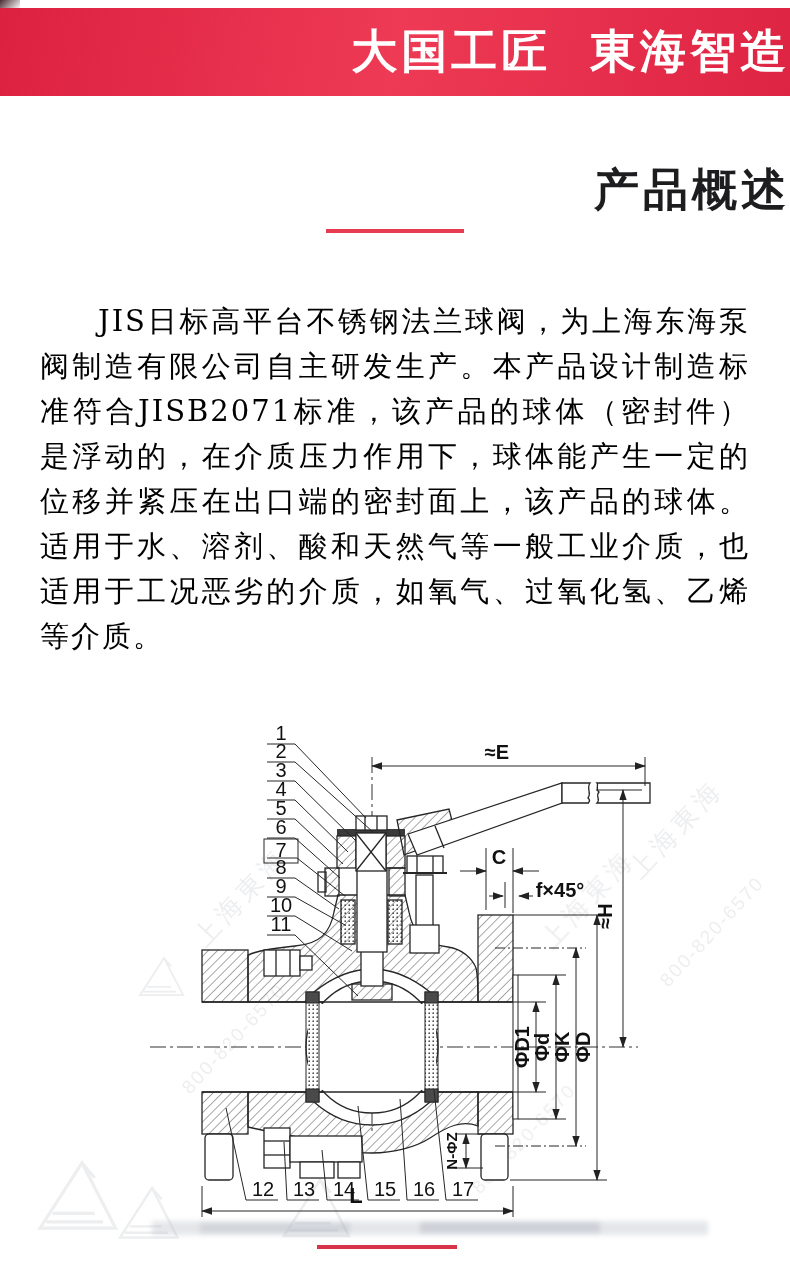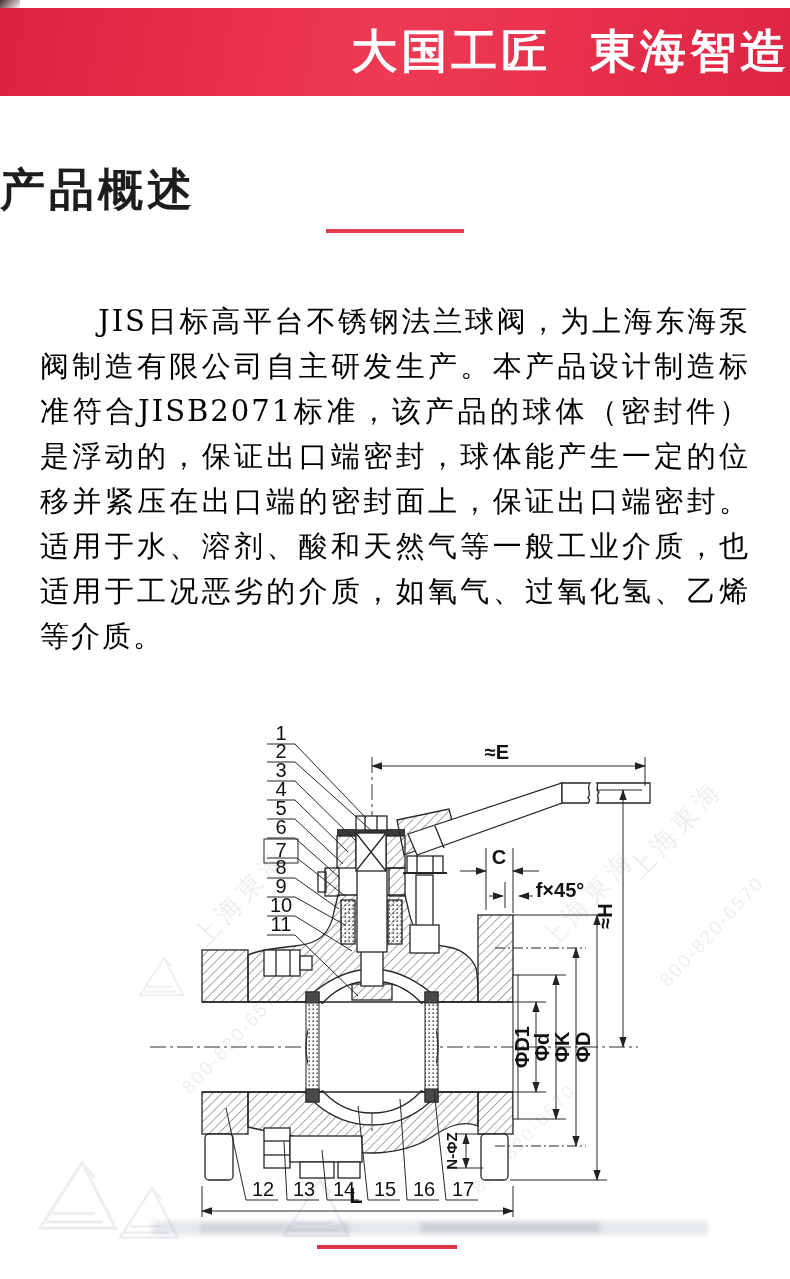--- a/index.html
+++ b/index.html
@@ -12,21 +12,21 @@
     background:linear-gradient(100deg,#dc2140 0%,#ee3a55 50%,#de2443 100%);
     display:flex;align-items:center;justify-content:flex-end;
     color:#fff;font-size:46px;font-weight:bold;letter-spacing:4px;
     word-spacing:22px;white-space:pre;
   }
   .banner-corner{
     position:absolute;top:0;left:0;width:20px;height:9px;
     background:linear-gradient(135deg,rgba(40,5,12,.85),rgba(40,5,12,0));
   }
   .section-title{
-    position:absolute;top:160px;left:0;width:790px;text-align:left;
+    position:absolute;top:160px;left:0;width:790px;text-align:right;
     font-size:45px;font-weight:700;color:#1d1d1f;letter-spacing:4px;
   }
   .title-underline{
     position:absolute;top:229px;left:326px;width:138px;height:4px;
   }
   .overview{
     position:absolute;top:299px;left:40px;width:710px;
     font-family:"DejaVu Serif","Liberation Serif",serif;
     font-size:29px;line-height:45px;color:#000;
     text-align:justify;text-indent:2em;letter-spacing:2px;
@@ -43,21 +43,21 @@
 <body>
 
 <div class="banner-corner"></div>
 <div class="banner">
   <span>大国工匠 東海智造</span>
 </div>
 
 <div class="section-title">产品概述</div>
 <div class="title-underline" style="background:#e73b52;"></div>
 
-<div class="overview">JIS日标高平台不锈钢法兰球阀，为上海东海泵阀制造有限公司自主研发生产。本产品设计制造标准符合JISB2071标准，该产品的球体（密封件）是浮动的，保证出口端密封，球体能产生一定的位移并紧压在出口端的密封面上，保证出口端密封。适用于水、溶剂、酸和天然气等一般工业介质，也适用于工况恶劣的介质，如氧气、过氧化氢、乙烯等介质。</div>
+<div class="overview">JIS日标高平台不锈钢法兰球阀，为上海东海泵阀制造有限公司自主研发生产。本产品设计制造标准符合JISB2071标准，该产品的球体（密封件）是浮动的，在介质压力作用下，球体能产生一定的位移并紧压在出口端的密封面上，该产品的球体。适用于水、溶剂、酸和天然气等一般工业介质，也适用于工况恶劣的介质，如氧气、过氧化氢、乙烯等介质。</div>
 
 <svg class="diagram" viewBox="0 690 790 589" xmlns="http://www.w3.org/2000/svg">
   <defs>
     <pattern id="hatch" patternUnits="userSpaceOnUse" width="6.5" height="6.5" patternTransform="rotate(45)">
       <line x1="0" y1="0" x2="0" y2="6.5" stroke="#3d3d3d" stroke-width="0.9"></line>
     </pattern>
     <pattern id="dots" patternUnits="userSpaceOnUse" width="4" height="4">
       <circle cx="1.2" cy="1.2" r="0.85" fill="#444"></circle>
     </pattern>
     <marker id="ah" viewBox="0 0 12 8" refX="11" refY="4" markerWidth="11" markerHeight="8" orient="auto-start-reverse">

